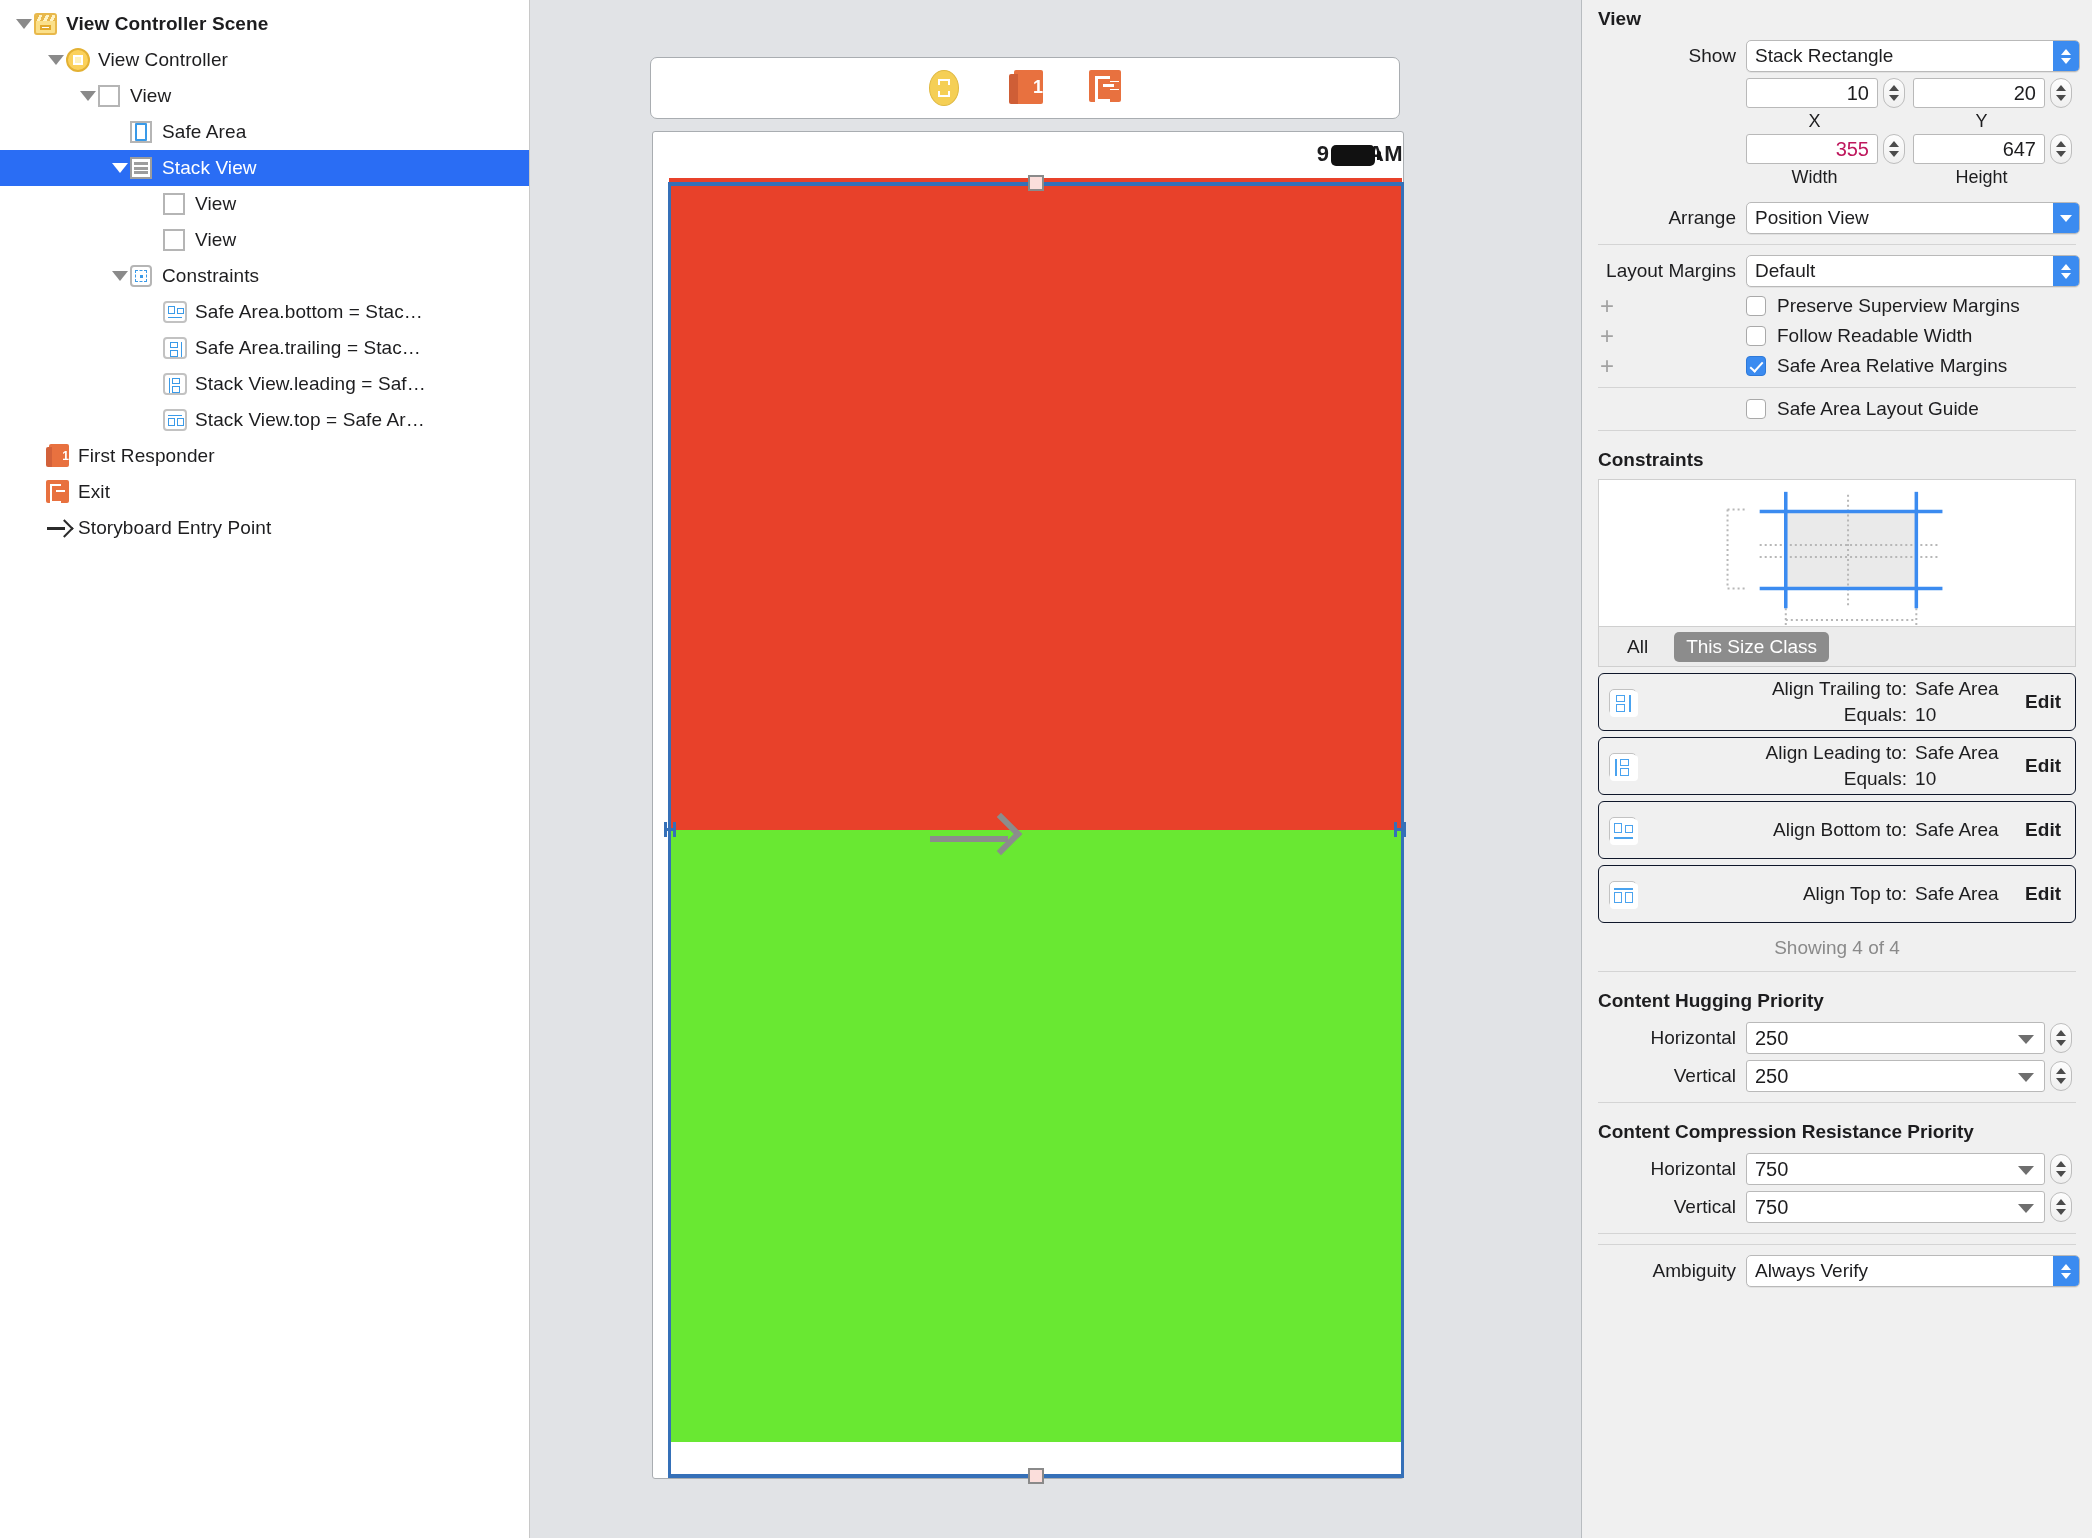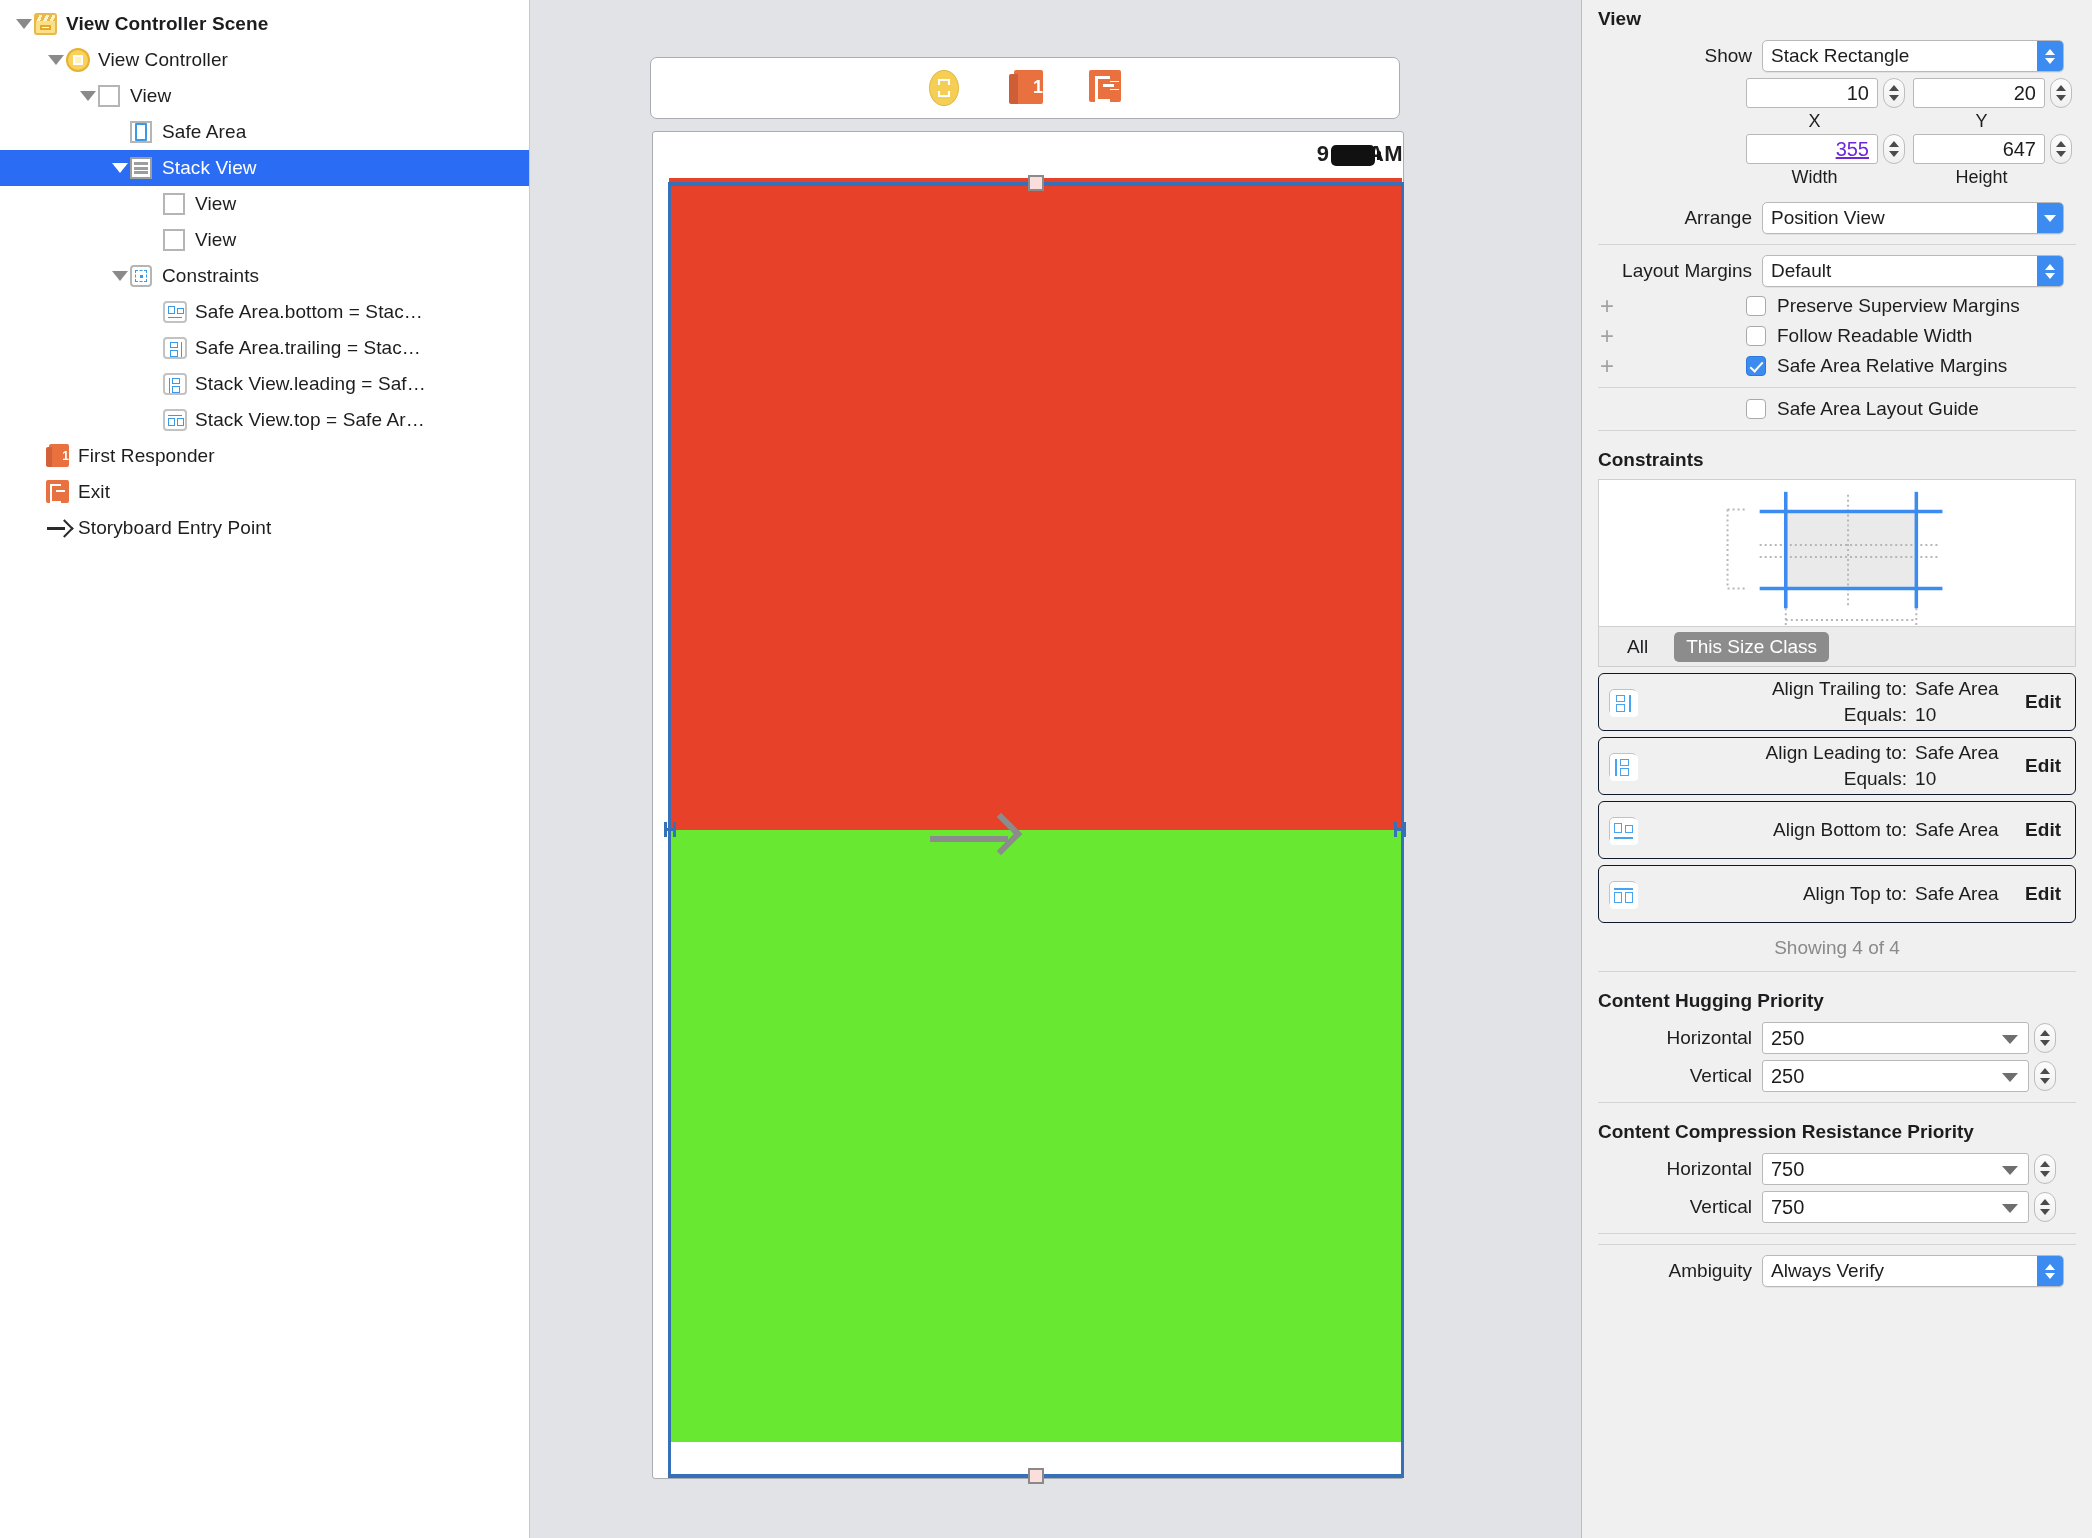--- a/index.html
+++ b/index.html
@@ -206,21 +206,21 @@
   }
   .tbar{ position:absolute; background:#3570b8; }
 
   
   #inspector{
     width:510px; flex:0 0 510px; height:1538px; background:#f0f0f0;
     padding:0 0 0 0; position:relative; overflow:hidden;
   }
   .insp-inner{ padding:0 12px; }
   .sec-title{ font-weight:bold; font-size:19px; padding:8px 0 4px 4px; }
-  .fld-row{ display:flex; align-items:center; margin:6px 16px; }
+  .fld-row{ display:flex; align-items:center; margin:6px 0; }
   .fld-label{
     width:152px; text-align:right; padding-right:10px; font-size:19px; flex:0 0 152px;
   }
   .popup{
     flex:1 1 auto; height:32px; background:#fff; border:1px solid #b9b9b9;
     border-radius:5px; display:flex; align-items:center;
     padding-left:8px; position:relative; font-size:19px;
     box-shadow:0 1px 0 rgba(0,0,0,.06);
   }
   .popup .arrowbox{
@@ -234,21 +234,21 @@
   .popup .arrowbox.single i.dn{ border-top:7px solid #fff; border-left:6px solid transparent;border-right:6px solid transparent;}
 
   .xy-grid{ display:flex; gap:0; margin-top:4px; padding-left:152px; }
   .numcell{ display:flex; flex-direction:column; width:50%; }
   .numline{ display:flex; align-items:center; }
   .numinput{
     flex:1 1 auto; height:30px; background:#fff; border:1px solid #b9b9b9;
     border-radius:3px; text-align:right; padding-right:8px; font-size:20px;
     display:flex; align-items:center; justify-content:flex-end;
   }
-  .numinput.dim{ color:#6d28d9;text-decoration:underline; }
+  .numinput.dim{ color:#be185d; }
   .stepper{
     width:22px; height:30px; margin-left:5px; margin-right:8px;
     background:linear-gradient(#fdfdfd,#efefef); border:1px solid #bdbdbd;
     border-radius:11px; display:flex;flex-direction:column;align-items:center;justify-content:center;gap:4px;
   }
   .stepper i{ width:0;height:0;border-left:5px solid transparent;border-right:5px solid transparent; }
   .stepper i.up{ border-bottom:6px solid #4b4b4b; }
   .stepper i.dn{ border-top:6px solid #4b4b4b; }
   .numcap{ text-align:center; font-size:18px; padding:3px 30px 0 0; }
 

